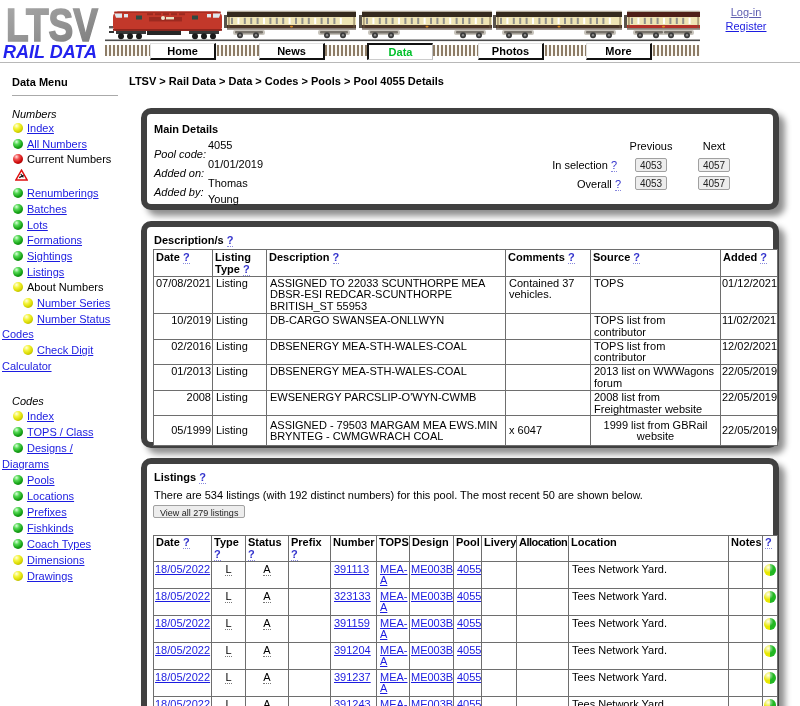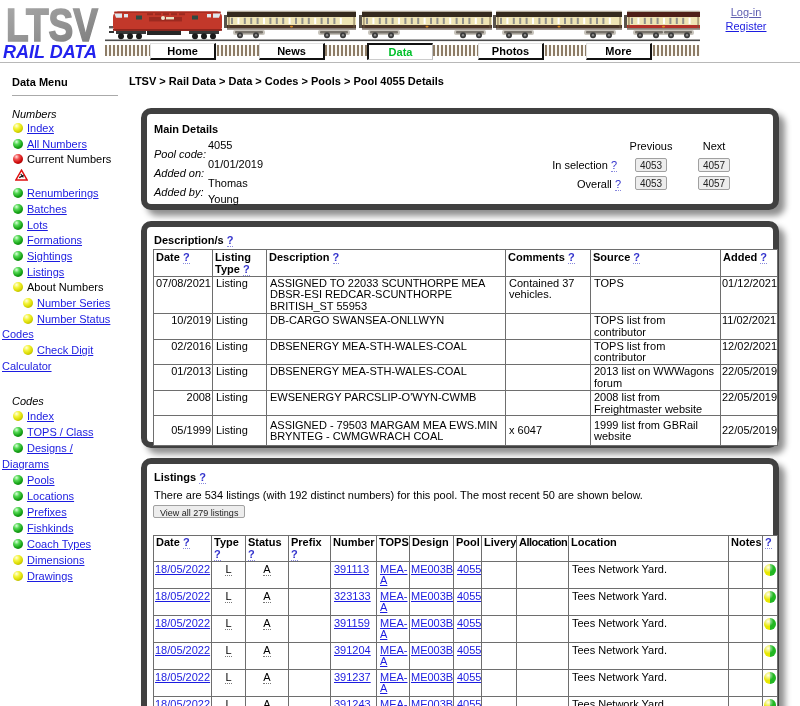--- a/index.html
+++ b/index.html
@@ -382,21 +382,21 @@
             <td>EWSENERGY PARCSLIP-O'WYN-CWMB</td>
             <td></td>
             <td>2008 list from Freightmaster website</td>
             <td class="p1">22/05/2019</td>
           </tr>
       <tr style="height:30px;">
             <td class="rt p1" style="vertical-align:middle;">05/1999</td>
             <td style="vertical-align:middle;">Listing</td>
             <td style="vertical-align:middle;">ASSIGNED - 79503 MARGAM MEA EWS.MIN BRYNTEG - CWMGWRACH COAL</td>
             <td style="vertical-align:middle;">x 6047</td>
-            <td style="vertical-align:middle;">1999 list from GBRail website</td>
+            <td style="vertical-align:middle;text-align:center;">1999 list from GBRail website</td>
             <td class="p1" style="vertical-align:middle;">22/05/2019</td>
           </tr>
     </tbody>
       </table>
   </div>
 
   <div class="panel" style="top:458px; height:300px;">
     <div class="ptitle">Listings <a class="q" href="#">?</a></div>
     <div style="position:absolute; left:7px; top:25px;">There are 534 listings (with 192 distinct numbers) for this pool. The most recent 50 are shown below.</div>
     <div class="btn" style="position:absolute; left:6px; top:40.5px; font-size:9px; padding:2px 6px 0 6px; height:13.5px;">View all 279 listings</div>

